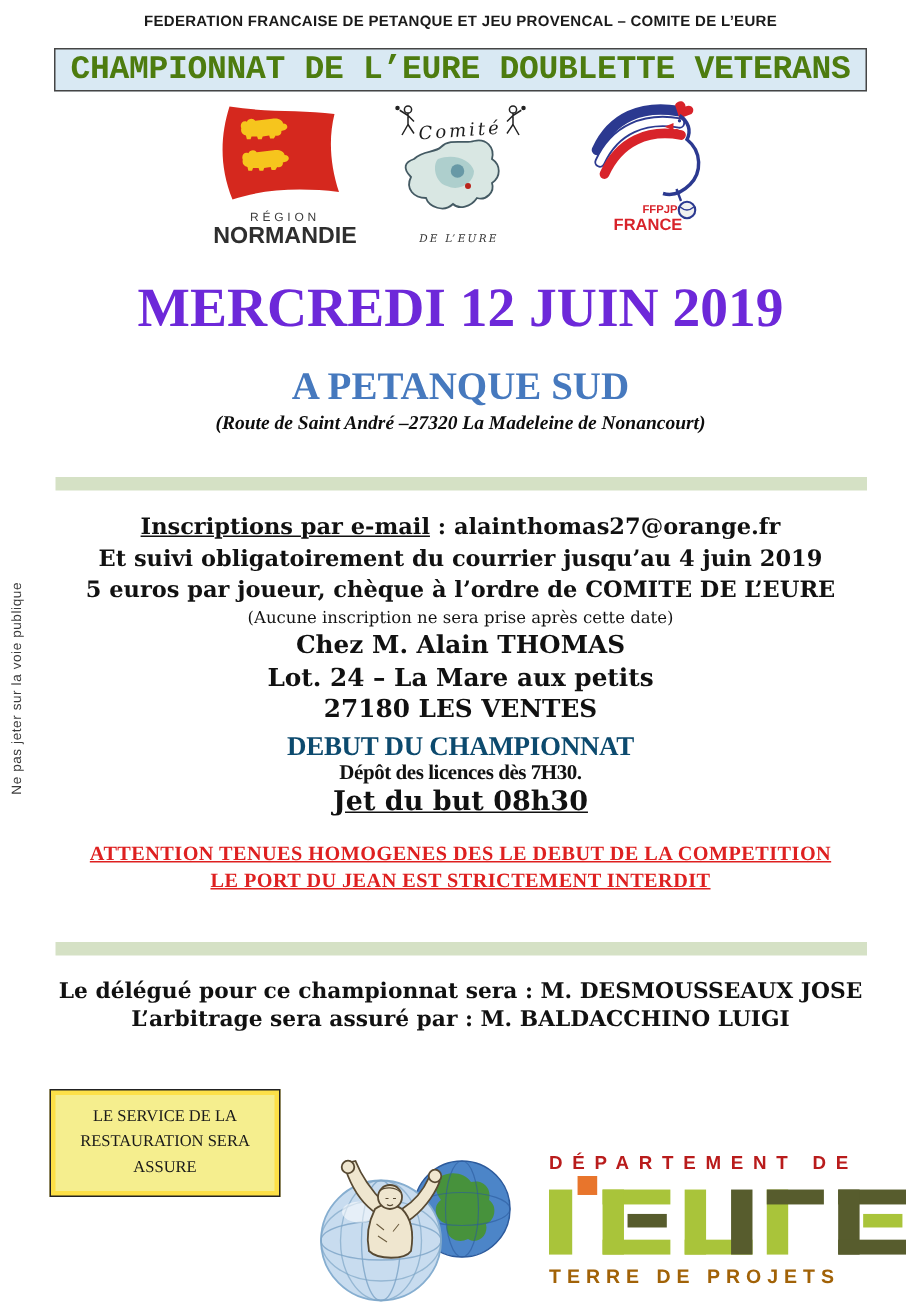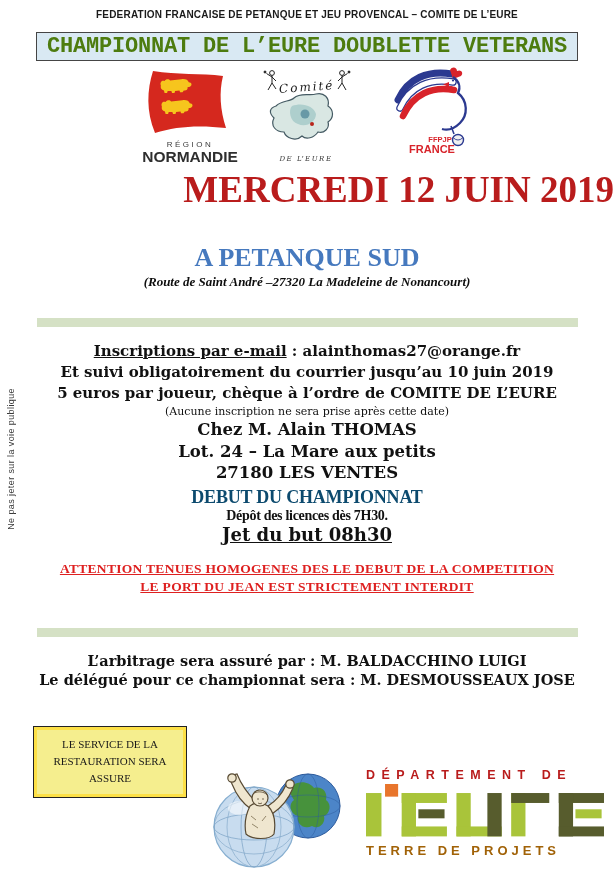--- a/index.html
+++ b/index.html
@@ -23,21 +23,21 @@
     font-size:22px; letter-spacing:-0.2px; line-height:27px;
     text-align:center; color:#4d7c0f;
   }
 
   
   .logo-normandie { top:68px; left:135px; width:110px; height:99px; }
   .logo-comite    { top:64px; left:256px; width:102px; height:104px; }
   .logo-ffpjp     { top:66px; left:394px; width:80px;  height:104px; }
 
   
-  .date-title { top:168px; font-size:37px; font-weight:bold; color:#b91c1c;text-align:right; }
+  .date-title { top:184px; font-size:37px; font-weight:bold; color:#6d28d9; }
   .venue      { top:243px; font-size:26px; font-weight:bold; color:#4679be; }
   .address    { top:274px; font-size:13px; font-weight:bold; font-style:italic; color:#0d0d0d; }
 
   .green-bar { left:37px; width:541px; height:9px; background:#d5e1c5; }
   .bar1 { top:318px; } .bar2 { top:628px; }
 
   
   .insc { top:341px; font-family:"DejaVu Serif", serif; font-weight:bold; }
   .insc-line { line-height:21px; font-size:15px; }
   .u { text-decoration:underline; }
@@ -158,42 +158,42 @@
   </div>
 
   <div class="cline date-title">MERCREDI 12 JUIN 2019</div>
   <div class="cline venue">A PETANQUE SUD</div>
   <div class="cline address">(Route de Saint André –27320 La Madeleine de Nonancourt)</div>
 
   <div class="abs green-bar bar1"></div>
 
   <div class="cline insc">
     <div class="insc-line"><span class="u">Inscriptions par e-mail</span><span> : alainthomas27@orange.fr</span></div>
-    <div class="insc-line">Et suivi obligatoirement du courrier jusqu’au 10 juin 2019</div>
+    <div class="insc-line">Et suivi obligatoirement du courrier jusqu’au 4 juin 2019</div>
     <div class="insc-line">5 euros par joueur, chèque à l’ordre de COMITE DE L’EURE</div>
     <div class="insc-note">(Aucune inscription ne sera prise après cette date)</div>
     <div class="insc-contact">Chez M. Alain THOMAS</div>
     <div class="insc-contact">Lot. 24 – La Mare aux petits</div>
     <div class="insc-contact">27180 LES VENTES</div>
   </div>
 
   <div class="cline debut">DEBUT DU CHAMPIONNAT</div>
   <div class="cline depot">Dépôt des licences dès 7H30.</div>
   <div class="cline jet">Jet du but 08h30</div>
 
   <div class="cline warning">
     <span>ATTENTION TENUES HOMOGENES DES LE DEBUT DE LA COMPETITION</span><br>
     <span>LE PORT DU JEAN EST STRICTEMENT INTERDIT</span>
   </div>
 
   <div class="abs green-bar bar2"></div>
 
   <div class="cline officials">
+    <div>Le délégué pour ce championnat sera : M. DESMOUSSEAUX JOSE</div>
     <div>L’arbitrage sera assuré par : M. BALDACCHINO LUIGI</div>
-    <div>Le délégué pour ce championnat sera : M. DESMOUSSEAUX JOSE</div>
   </div>
 
   <div class="abs resto-outer">
     <div class="resto-inner">
       <div>LE SERVICE DE LA</div>
       <div>RESTAURATION SERA</div>
       <div>ASSURE</div>
     </div>
   </div>
 

